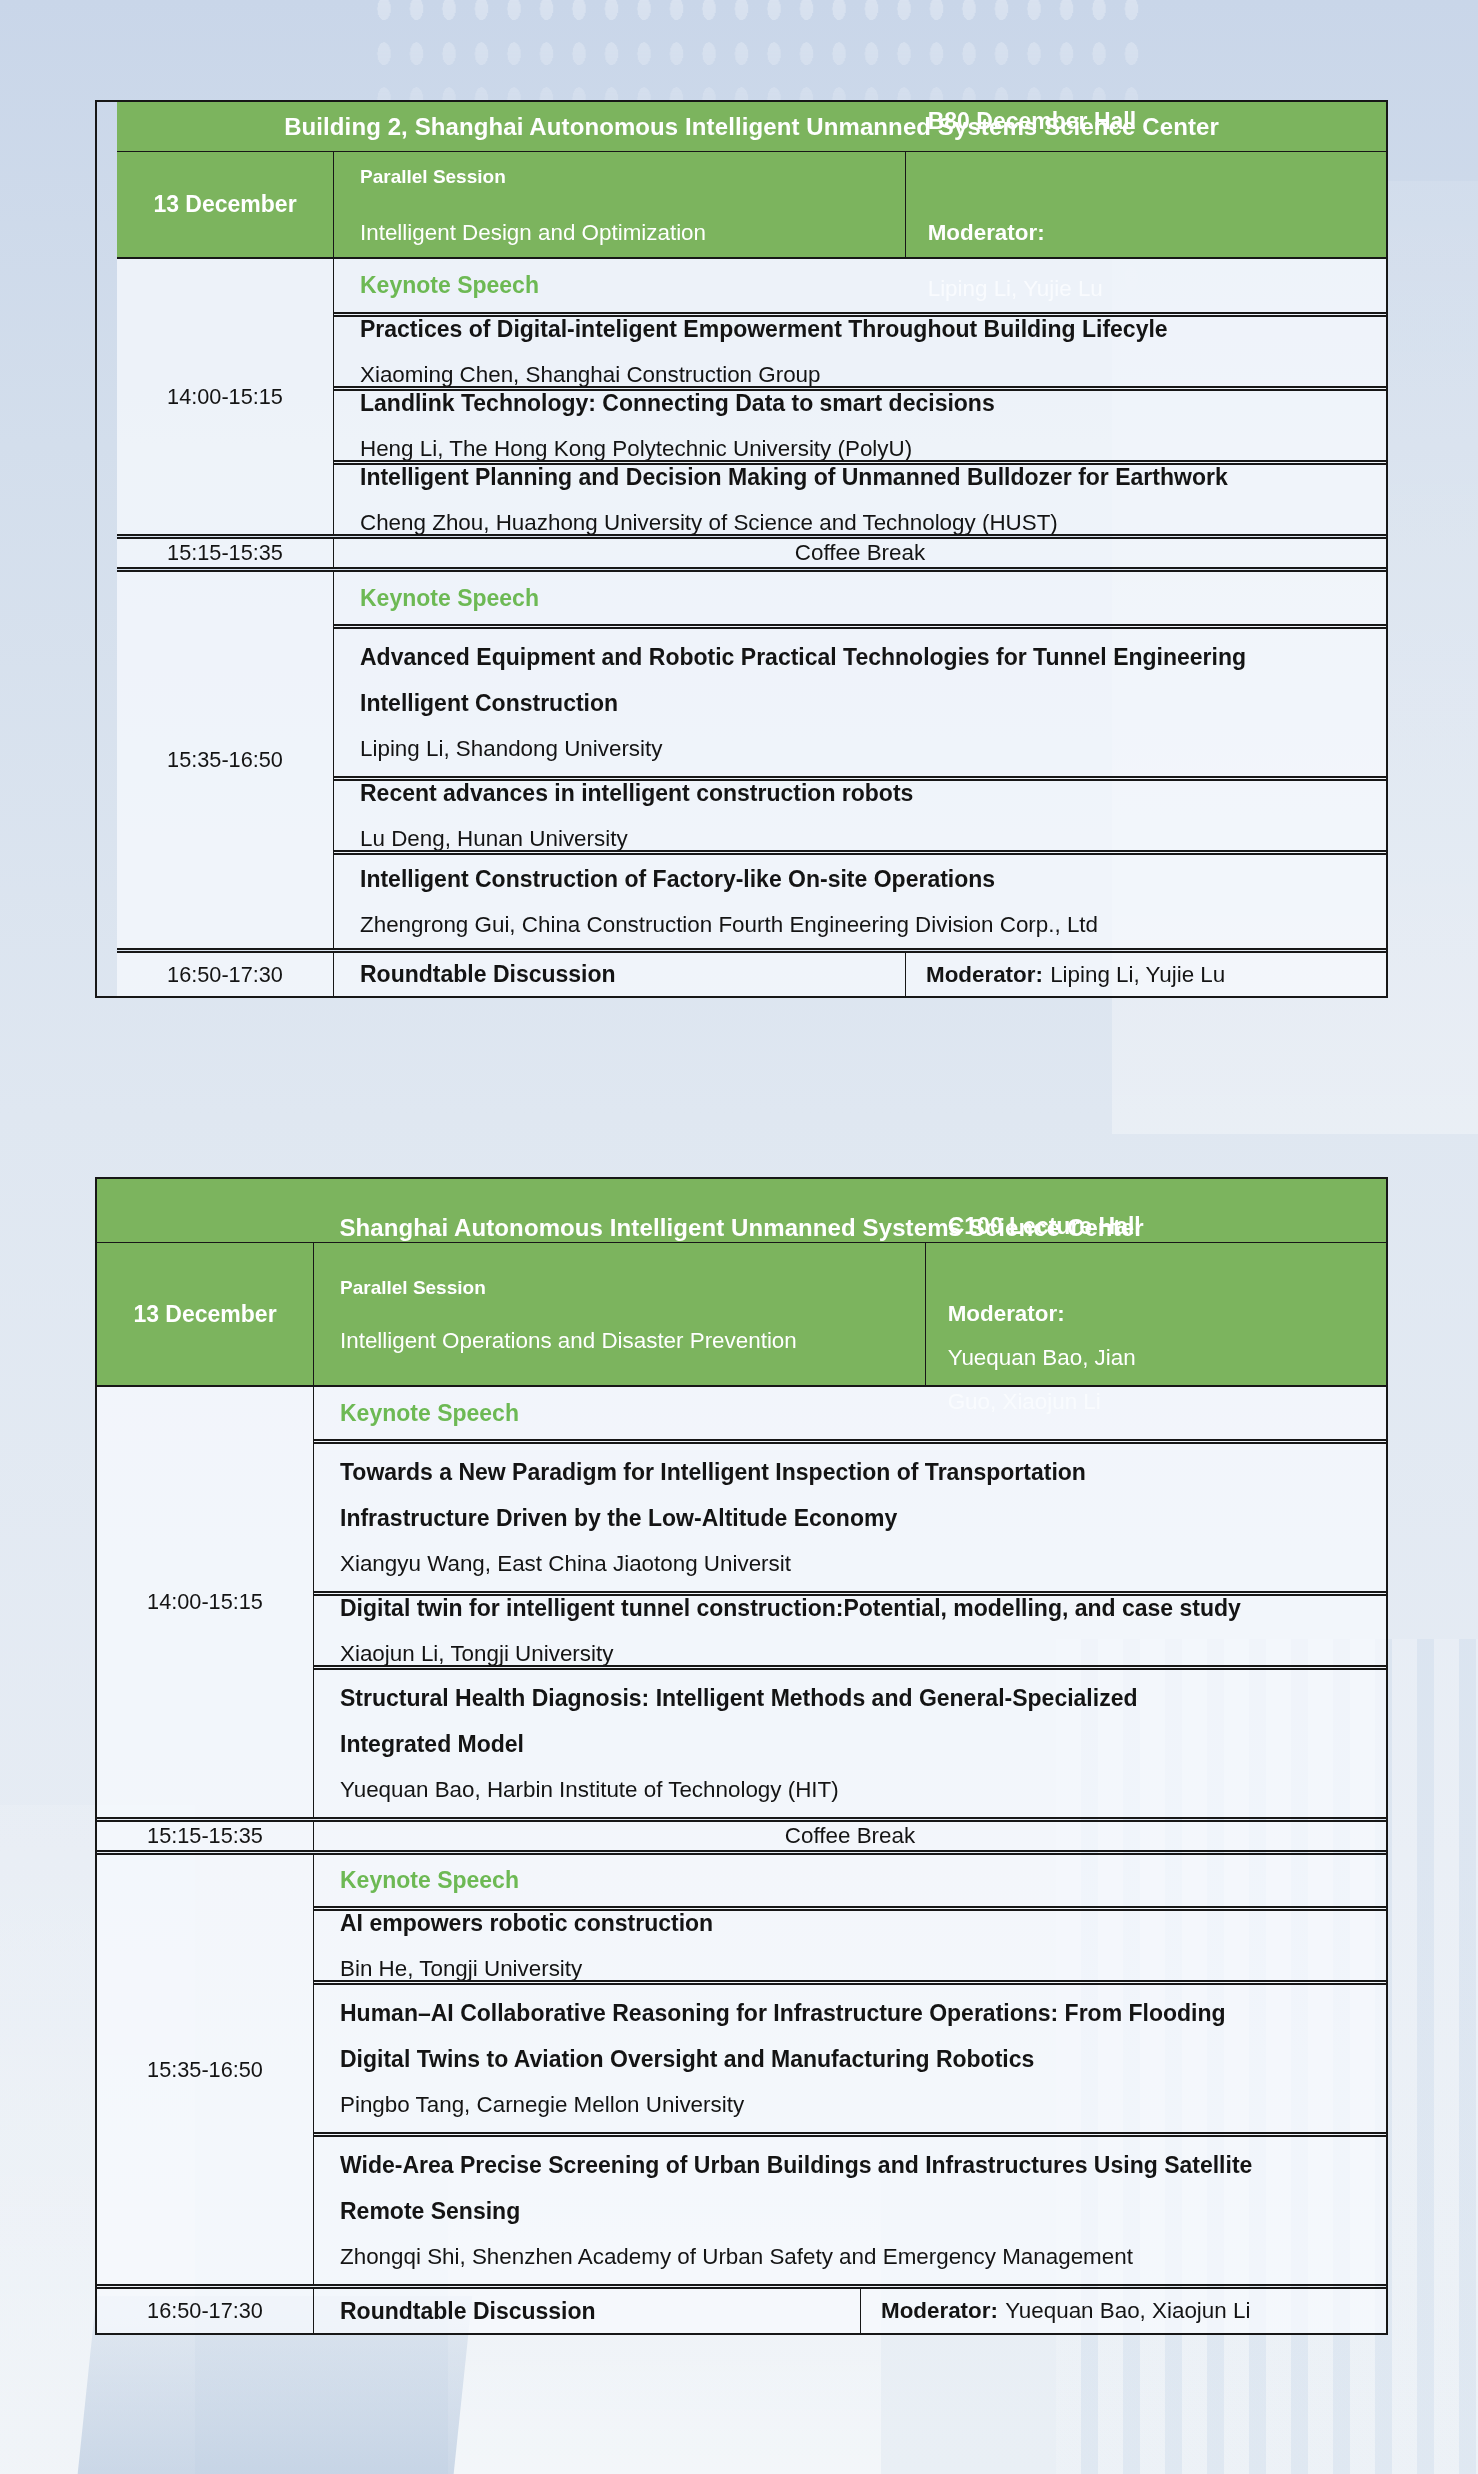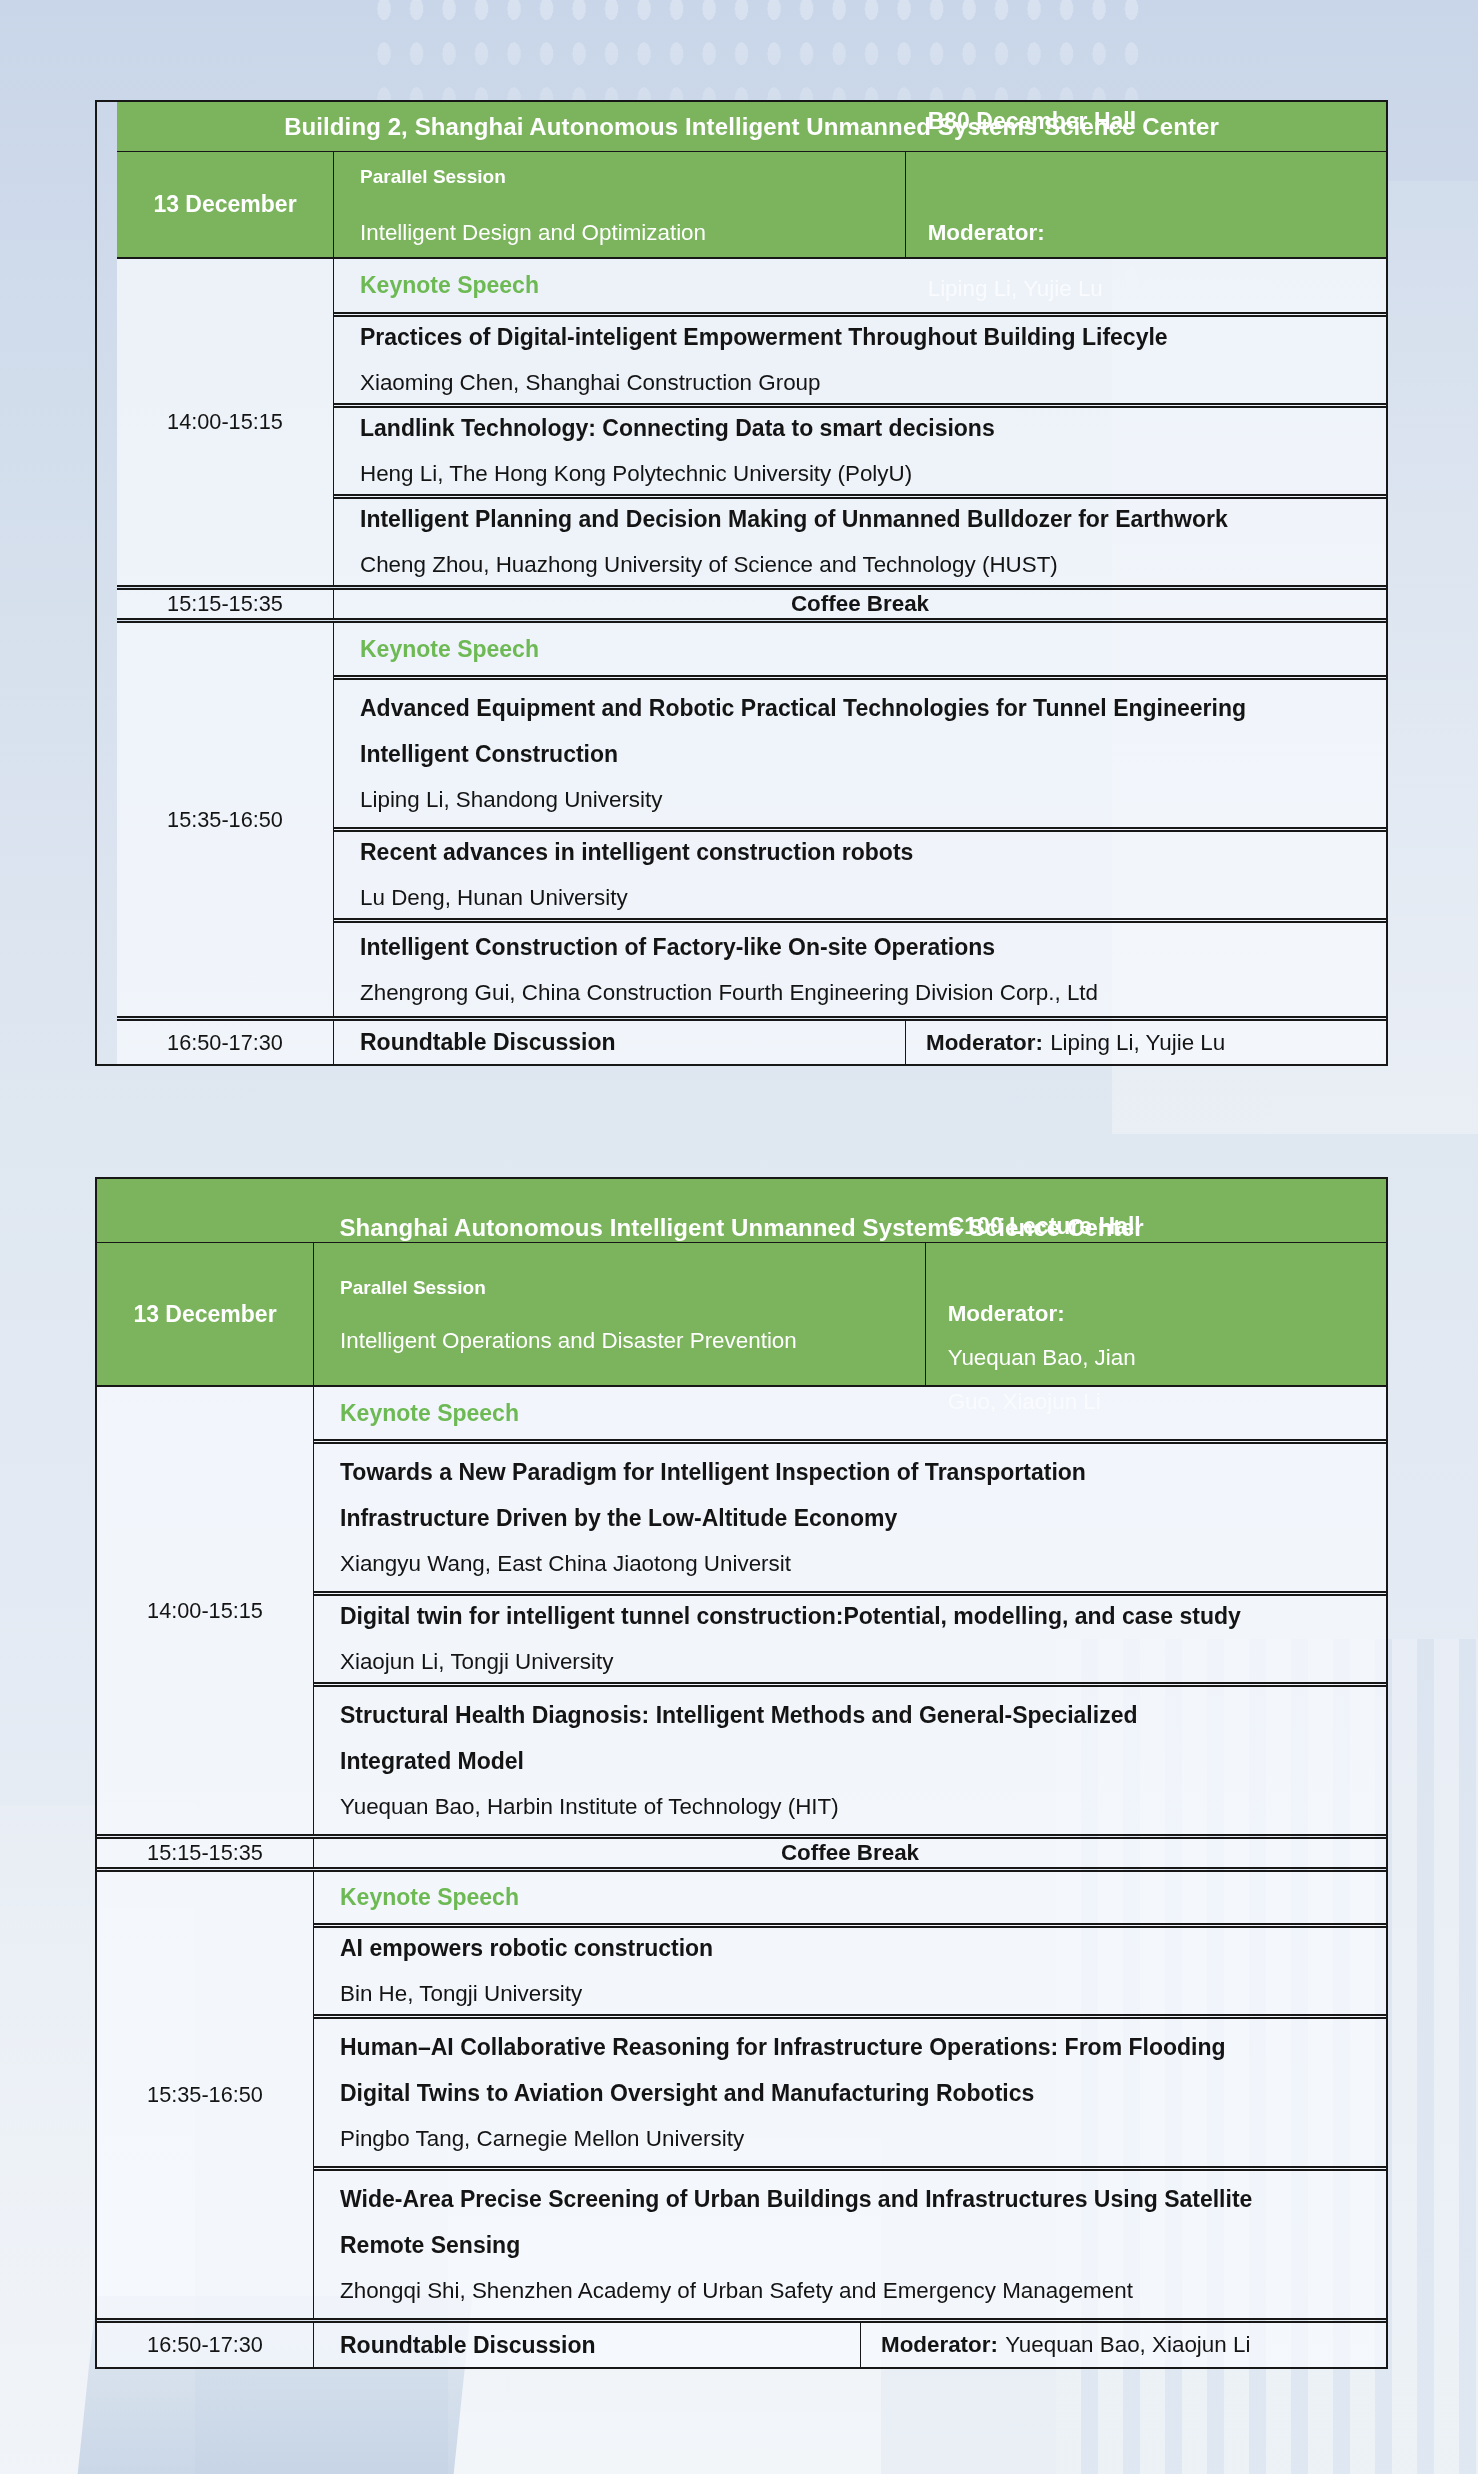--- a/index.html
+++ b/index.html
@@ -82,25 +82,25 @@
   .hdr-mod { font-weight:400; font-size:22.4px; white-space:pre-line; }
 
   .blk { flex:1; display:flex; flex-direction:column; min-width:0; }
   .blk > * + * { border-top:5px double #171717; }
   .kn { display:flex; align-items:center; padding-left:26px;
     color:#6db954; font-weight:700; font-size:23px; }
   .talk { display:flex; flex-direction:column; justify-content:center;
     padding:1.4px 10px 1.4px 26px; line-height:46px; }
   .talk-title { font-weight:700; font-size:23px; white-space:pre-line; }
   .talk-speaker { font-weight:400; font-size:22.4px; }.h71{height:51px}.h72{height:52px}
-  .h73{height:53px}.h135{height:91px}.h136{height:98px}.h200{height:152px}
+  .h73{height:53px}.h135{height:74px}.h136{height:98px}.h200{height:152px}
 
   .sep { border-top:5px double #171717; }
   .row-break .c-brk { flex:1; display:flex; align-items:center; justify-content:center;
-    font-size:22.4px;font-weight:bold; }
+    font-size:22.4px; }
   .row-break { height:33px; }
 
   .row-last { }
   #table-1 .row-last { height:48px; }
   #table-2 .row-last { height:49px; }
   .c-rd { display:flex; align-items:center; padding-left:26px;
     font-weight:700; font-size:23px; }
   #table-1 .c-rd { width:571px; flex:0 0 571px; }
   #table-2 .c-rd { width:546px; flex:0 0 546px; }
   .c-mod { flex:1; border-left:1.4px solid #171717; display:flex; align-items:center;

